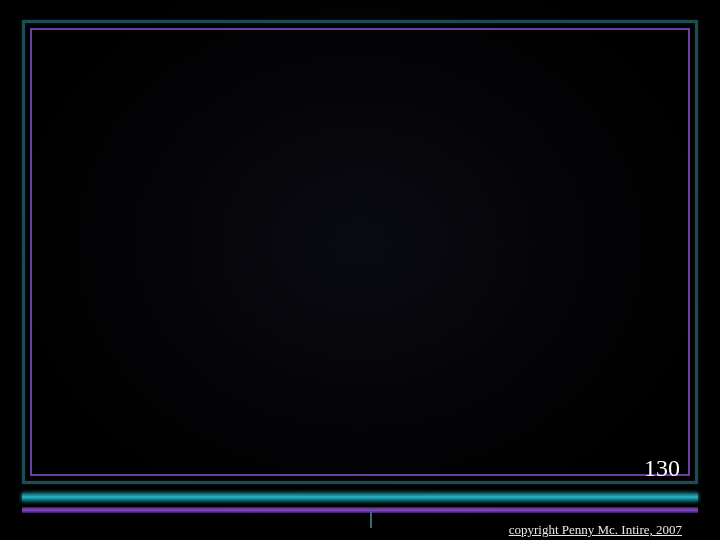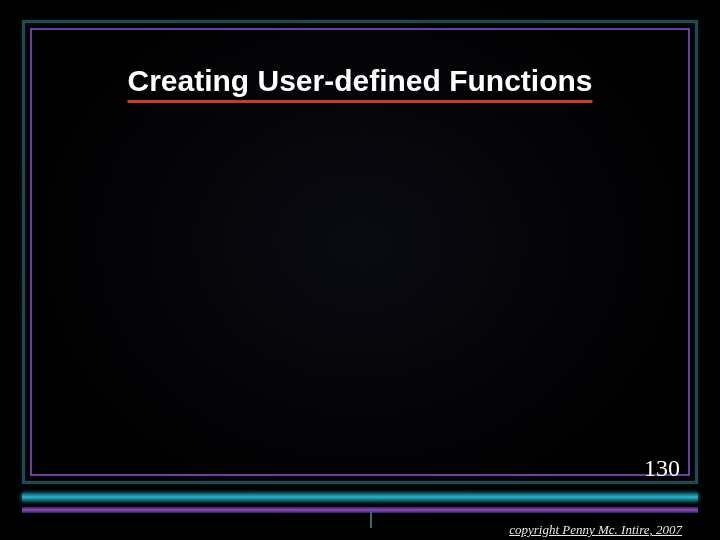--- a/index.html
+++ b/index.html
@@ -97,32 +97,30 @@
   }
   .copyright {
     position: absolute;
     right: 38px;
     bottom: 0px;
     color: #e7e7e7;
     font-family: "Times New Roman", Times, serif;
     font-size: 13px;
     text-decoration: underline;
     padding-bottom: 2px;
-    font-style: italic;
   }
 </style>
 </head>
 <body>
 
 <div class="slide">
 
   <div class="frame-outer"></div>
   <div class="frame-inner"></div>
 
-  <h1 class="title">Creating User-defined Functions</h1>
 
 
   <div class="page-num">130</div>
 
   <div class="bottom-bar">
     <div class="bar-teal"></div>
     <div class="bar-purple"></div>
   </div>
   <div class="bottom-tick"></div>
 

